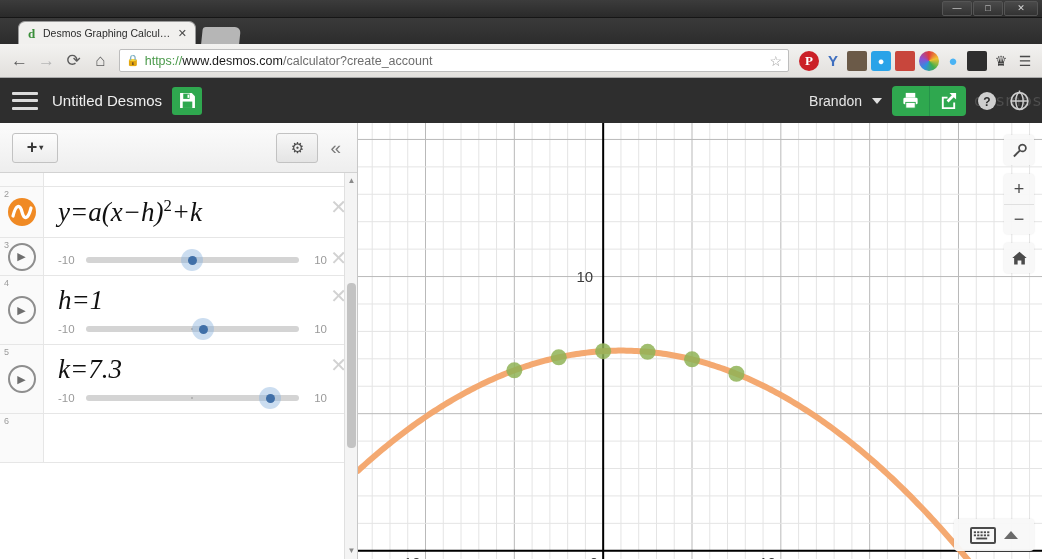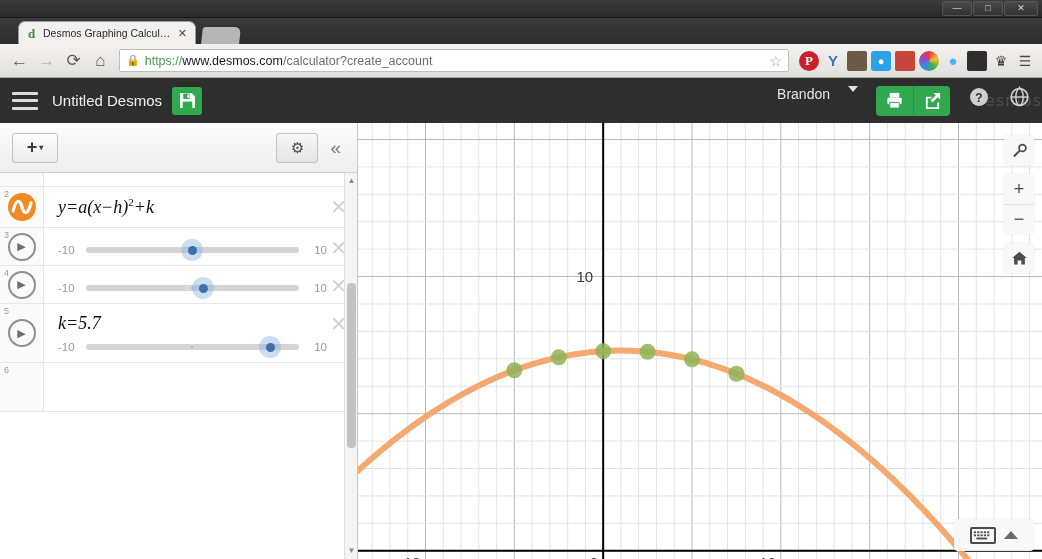--- a/index.html
+++ b/index.html
@@ -85,21 +85,21 @@
   }
   .hamburger { width:26px; height:18px; display:flex; flex-direction:column;
                justify-content:space-between; margin-right:14px; }
   .hamburger span { display:block; height:3px; background:#dcdcdc; border-radius:1px; }
   .graphtitle { color:#efefef; font-size:15px; margin-right:10px; }
   .savebtn { width:30px; height:28px; background:#2fa84f; border-radius:3px;
              display:flex; align-items:center; justify-content:center; }
   .brand { position:absolute; left:0; right:0; text-align:right;
            color:#4e4e4e; font-size:16px; letter-spacing:1px;
            pointer-events:none; font-family:"DejaVu Sans", sans-serif; }
-  .hright { margin-left:auto; display:flex; align-items:flex-start; gap:18px; z-index:2; }
+  .hright { margin-left:auto; display:flex; align-items:center; gap:10px; z-index:2; }
   .username { color:#e6e6e6; font-size:14px; }
   .caret { width:0;height:0;border-left:5px solid transparent;
            border-right:5px solid transparent;border-top:6px solid #e0e0e0; }
   .greengroup { display:flex; background:#2fa84f; border-radius:4px; overflow:hidden; }
   .greenbtn { width:37px; height:30px; display:flex; align-items:center;
               justify-content:center; color:#fff; }
   .greenbtn + .greenbtn { border-left:1px solid #27horizontal; }
   .circicon { width:22px; height:22px; color:#cfcfcf; display:flex;
               align-items:center; justify-content:center; }
 
@@ -142,21 +142,21 @@
     display:flex; align-items:center; justify-content:center;
   }
   .playicon {
     width:28px; height:28px; border-radius:50%; border:2px solid #8e8e8e;
     display:flex; align-items:center; justify-content:center; color:#6e6e6e;
     font-size:11px;
   }
   .rowbody { flex:1; padding:9px 30px 9px 14px; position:relative; }
   .mathtext {
     font-family:"Liberation Serif", serif; font-style:italic;
-    font-size:18px; color:#111; white-space:nowrap;
+    font-size:27px; color:#111; white-space:nowrap;
   }
   .mathtext sup { font-size:0.62em; font-style:normal; }
   .delx { position:absolute; right:10px; top:8px; color:#d2d2d2; font-size:20px; }
   .sliderrow { display:flex; align-items:center; gap:8px; margin-top:7px; }
   .slmin, .slmax { font-size:11.5px; color:#9a9a9a; width:20px; }
   .slmax { text-align:right; }
   .sltrack { flex:1; height:6px; background:#d4d4d4; border-radius:3px; position:relative; }
   .sltick { position:absolute; top:2px; width:2px; height:2px; background:#aaa; border-radius:50%; }
   .slthumb {
     position:absolute; top:50%; transform:translate(-50%,-50%);
@@ -352,39 +352,40 @@
           </div>
         </div>
       </div>
 
       <div class="exprow">
         <div class="rowgutter">
           <span class="rownum">4</span>
           <div class="playicon">▶</div>
         </div>
         <div class="rowbody">
+          <div class="mathtext">h=1</div>
           <div class="delx">✕</div>
           <div class="sliderrow">
             <span class="slmin">-10</span>
             <div class="sltrack">
               <div class="sltick" style="left:49.5%;"></div>
               <div class="slthumb" style="left:55%;"></div>
             </div>
             <span class="slmax">10</span>
           </div>
         </div>
       </div>
 
       <div class="exprow">
         <div class="rowgutter">
           <span class="rownum">5</span>
           <div class="playicon">▶</div>
         </div>
         <div class="rowbody">
-          <div class="mathtext">k=5.7</div>
+          <div class="mathtext">k=7.3</div>
           <div class="delx">✕</div>
           <div class="sliderrow">
             <span class="slmin">-10</span>
             <div class="sltrack">
               <div class="sltick" style="left:49.5%;"></div>
               <div class="slthumb" style="left:86.5%;"></div>
             </div>
             <span class="slmax">10</span>
           </div>
         </div>

